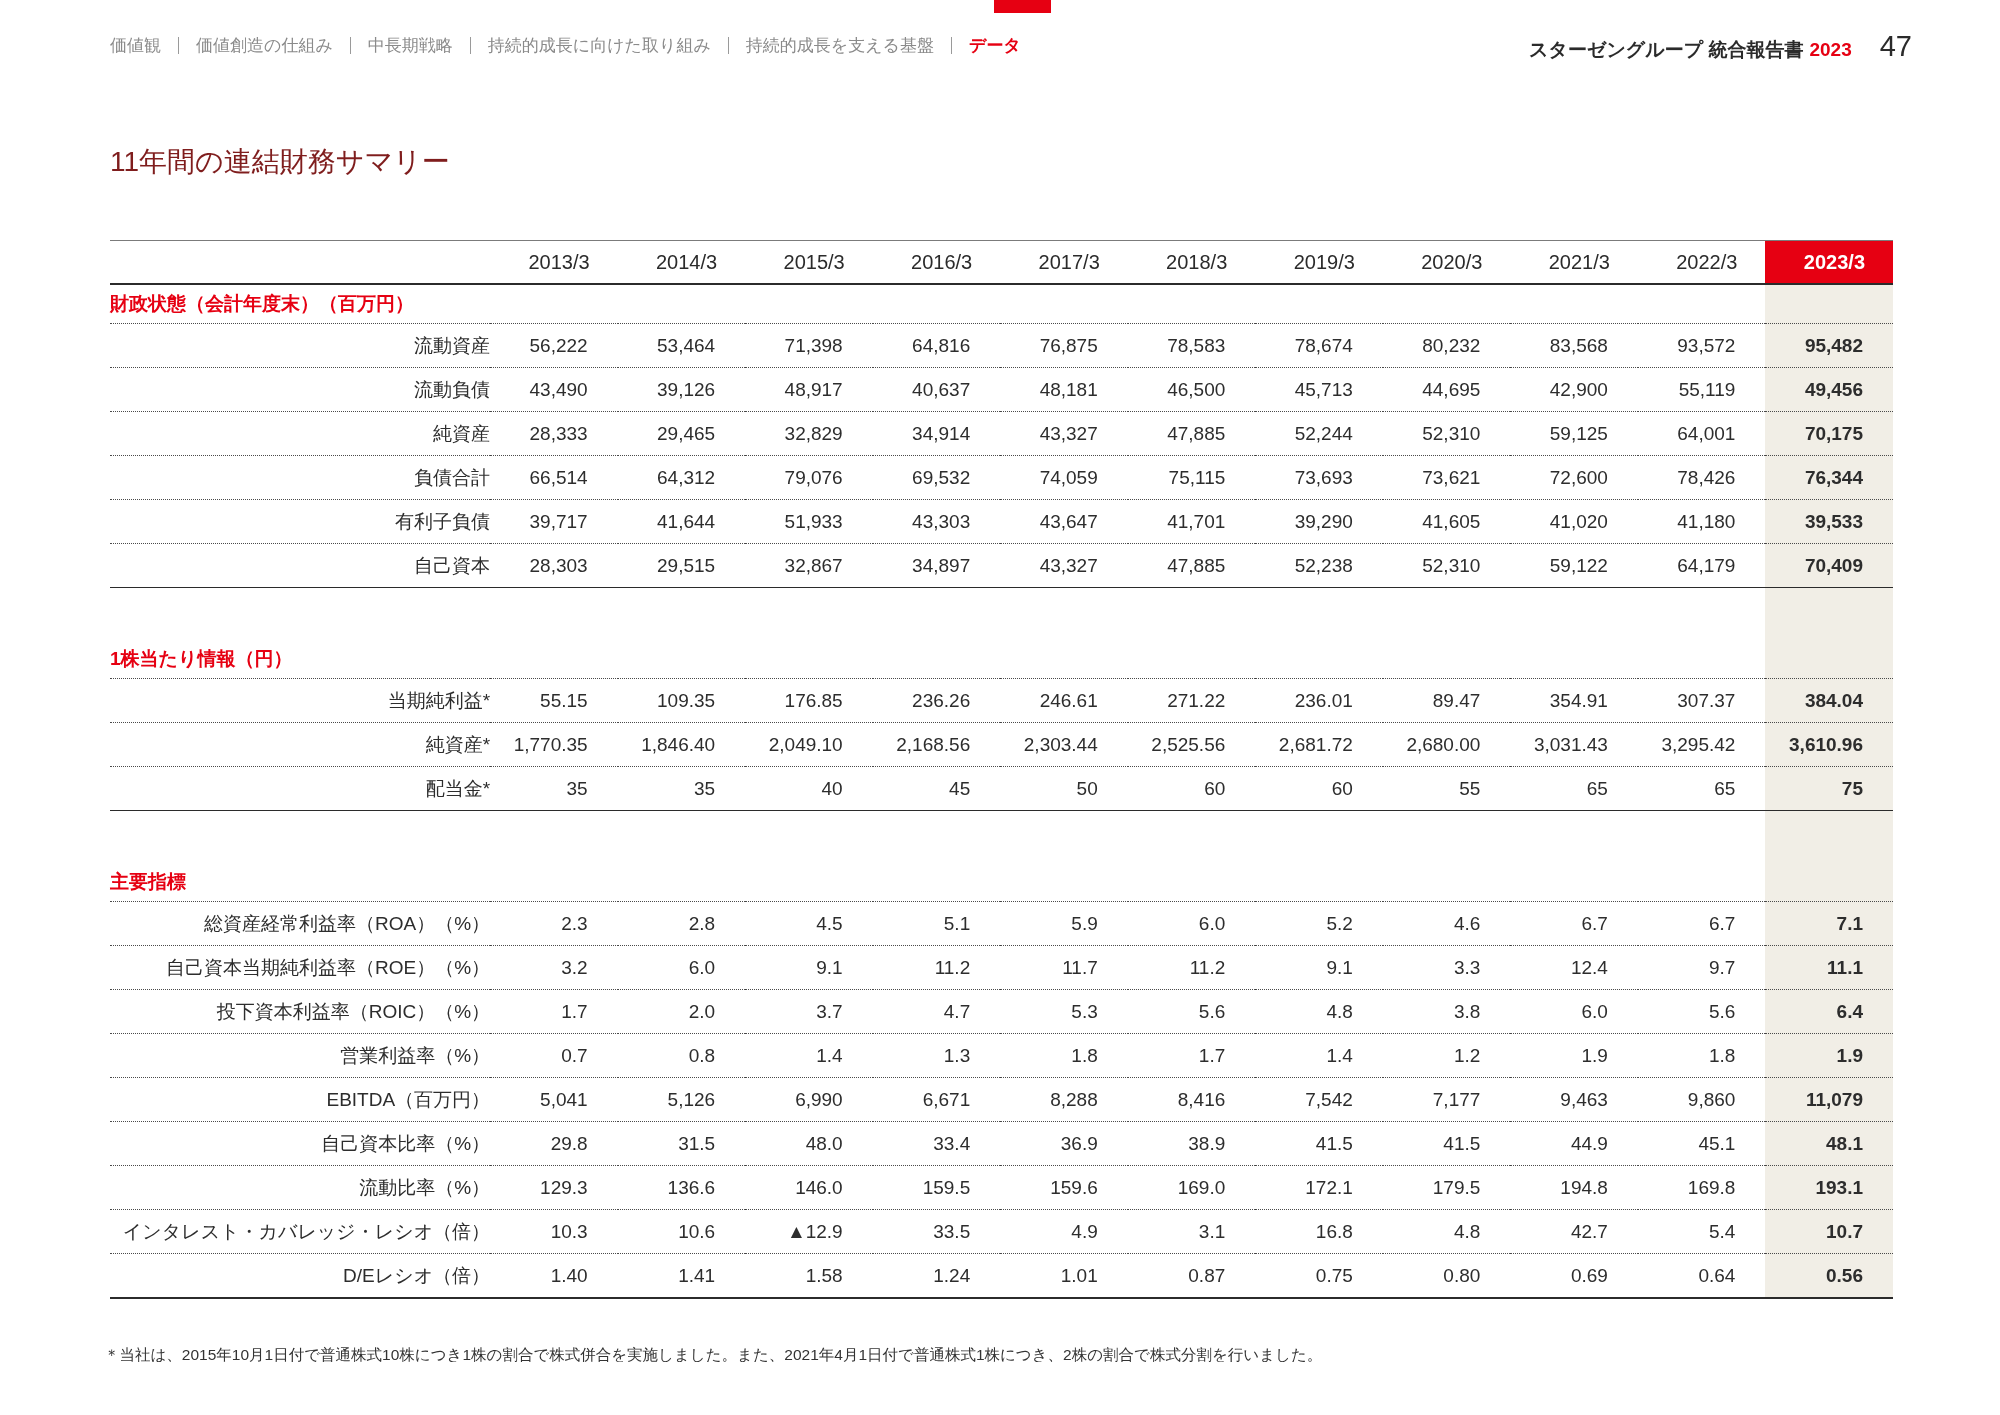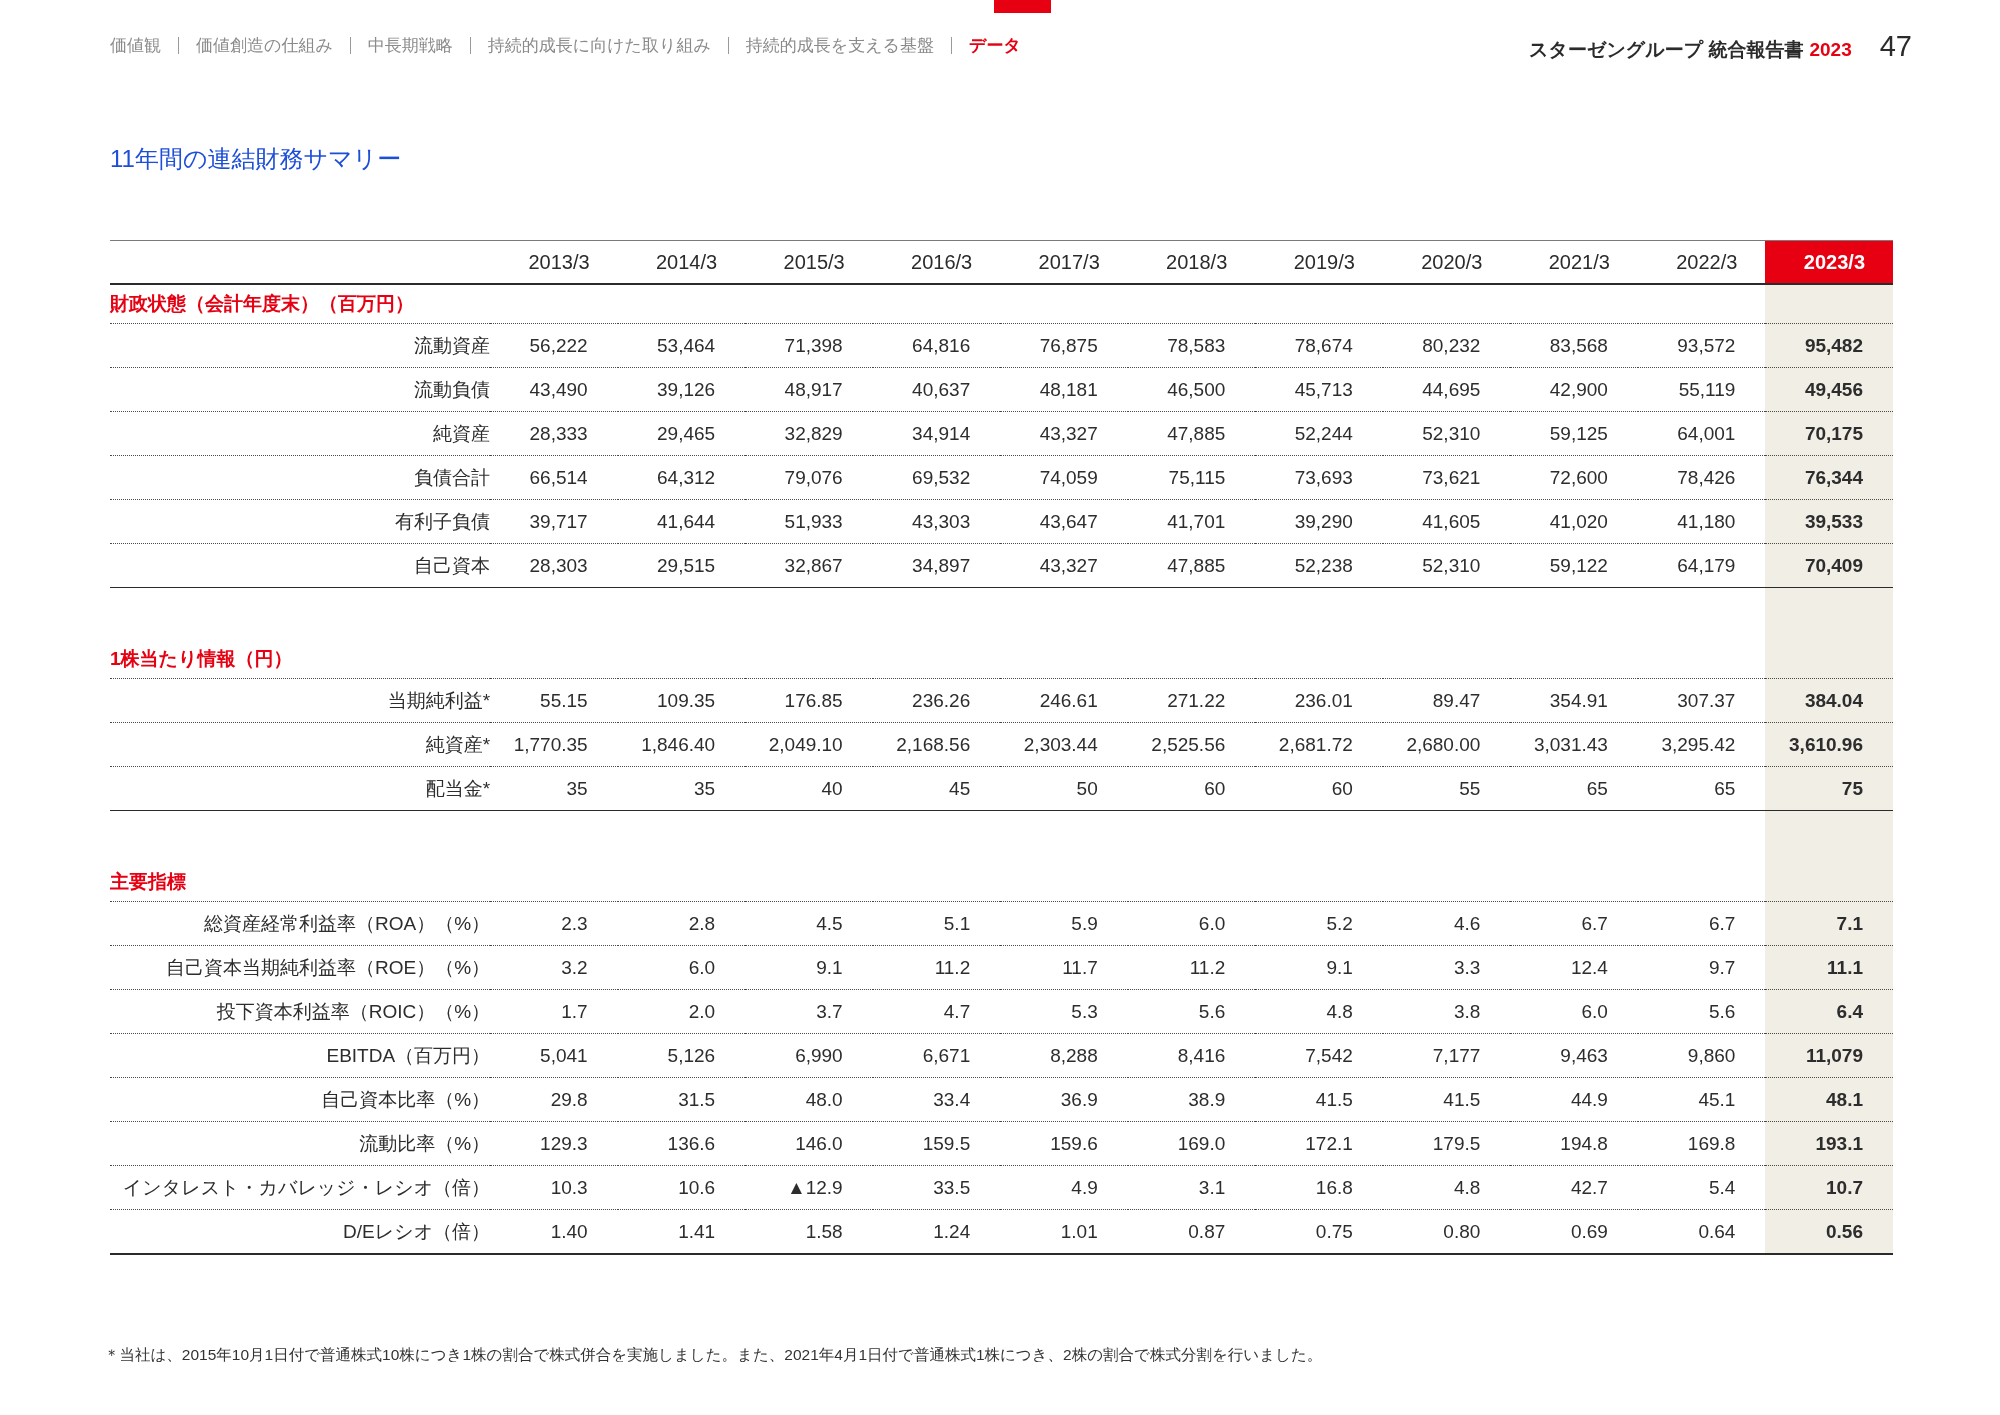--- a/index.html
+++ b/index.html
@@ -11,21 +11,21 @@
   #tab-marker{position:absolute;left:994px;top:0;width:57px;height:13px;background:var(--red);}
   #topnav{position:absolute;left:110px;top:34px;display:flex;align-items:center;font-size:17px;color:#8a8a8a;}
   .nav-item{white-space:nowrap;cursor:pointer;}
   .nav-item.active{color:var(--red);font-weight:700;}
   .nav-sep{display:inline-block;width:1px;height:17px;background:#9a9a9a;margin:0 17px;}
   #header-right{position:absolute;right:88px;top:30px;display:flex;align-items:baseline;}
   #report-title{font-size:19px;font-weight:700;color:#2b2b2b;white-space:nowrap;}
   #report-year{font-size:19px;font-weight:700;color:var(--red);margin-left:6px;}
   #page-number{font-size:29px;font-weight:400;color:#2b2b2b;margin-left:28px;}
   
-  #page-title{position:absolute;left:110px;top:143px;font-size:24px;color:#1d4ed8;}
+  #page-title{position:absolute;left:110px;top:143px;font-size:28px;color:#7f1d1d;}
   
   :root{--red:#e60012;--beige:#f1eee6;--dark:#2b2b2b;}
   #tablewrap{position:absolute;left:110px;top:240px;width:1783px;}
   table{border-collapse:collapse;table-layout:fixed;width:1783px;}
   col.c-label{width:380px;}
   col.c-year{width:127.5px;}
   th,td{padding:0;margin:0;font-weight:400;vertical-align:middle;}
   tr.years th{height:42px;text-align:right;padding-right:28px;font-size:20px;color:#2b2b2b;
     border-top:1px solid #7b7b7b;border-bottom:2px solid var(--dark);}
   tr.years th.hl-head{background:var(--red);color:#ffffff;font-weight:700;}
@@ -337,20 +337,34 @@
             <td class="num">4.7</td>
             <td class="num">5.3</td>
             <td class="num">5.6</td>
             <td class="num">4.8</td>
             <td class="num">3.8</td>
             <td class="num">6.0</td>
             <td class="num">5.6</td>
             <td class="num hl">6.4</td>
           </tr>
           <tr class="row">
+            <td class="label-cell">営業利益率（%）</td>
+            <td class="num">0.7</td>
+            <td class="num">0.8</td>
+            <td class="num">1.4</td>
+            <td class="num">1.3</td>
+            <td class="num">1.8</td>
+            <td class="num">1.7</td>
+            <td class="num">1.4</td>
+            <td class="num">1.2</td>
+            <td class="num">1.9</td>
+            <td class="num">1.8</td>
+            <td class="num hl">1.9</td>
+          </tr>
+          <tr class="row">
             <td class="label-cell">EBITDA（百万円）</td>
             <td class="num">5,041</td>
             <td class="num">5,126</td>
             <td class="num">6,990</td>
             <td class="num">6,671</td>
             <td class="num">8,288</td>
             <td class="num">8,416</td>
             <td class="num">7,542</td>
             <td class="num">7,177</td>
             <td class="num">9,463</td>

